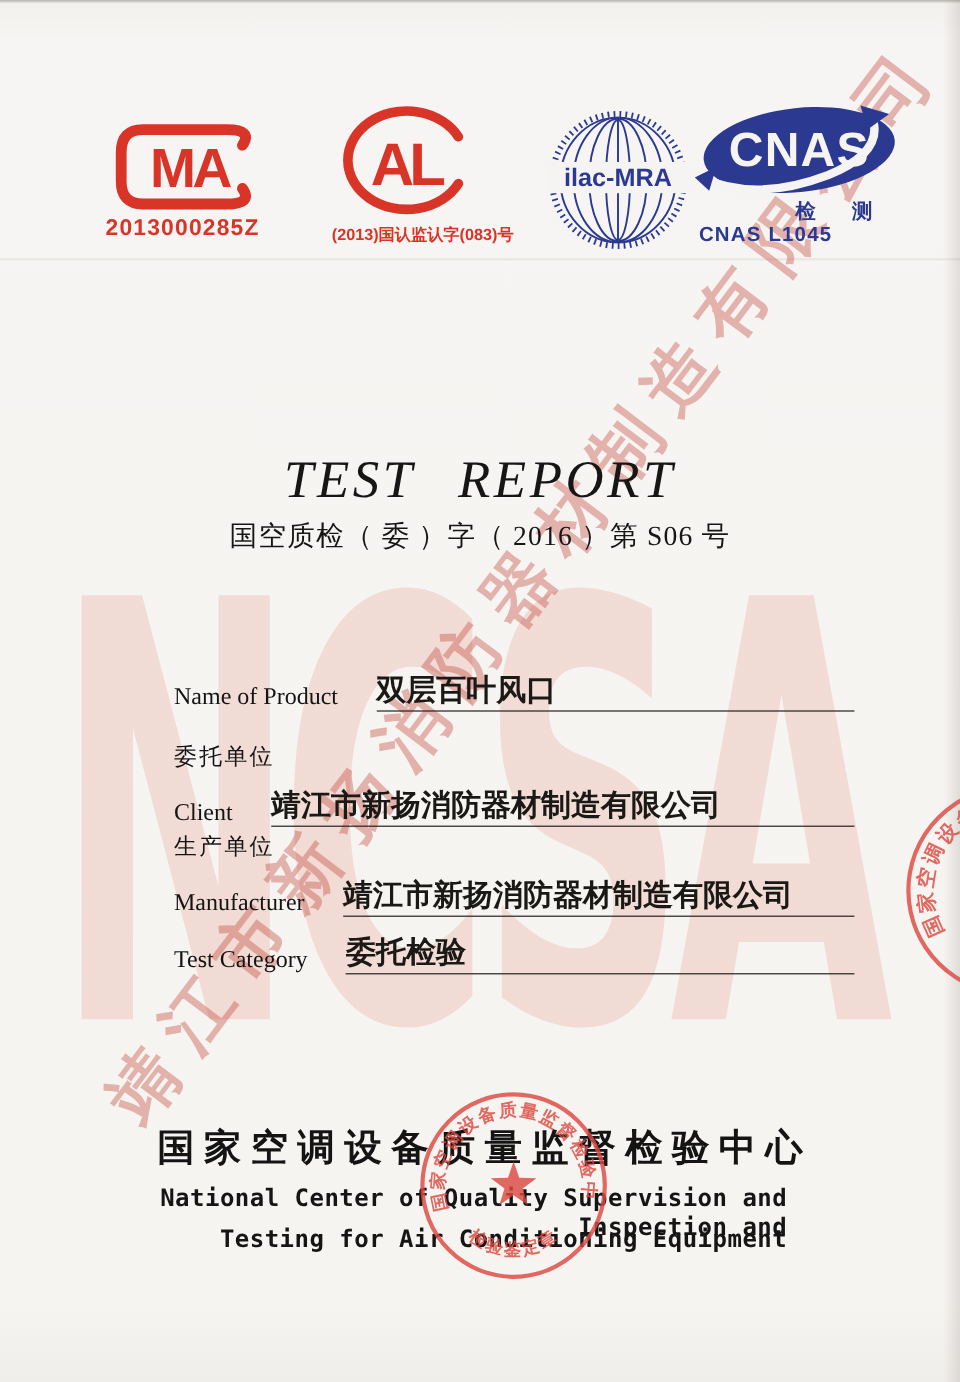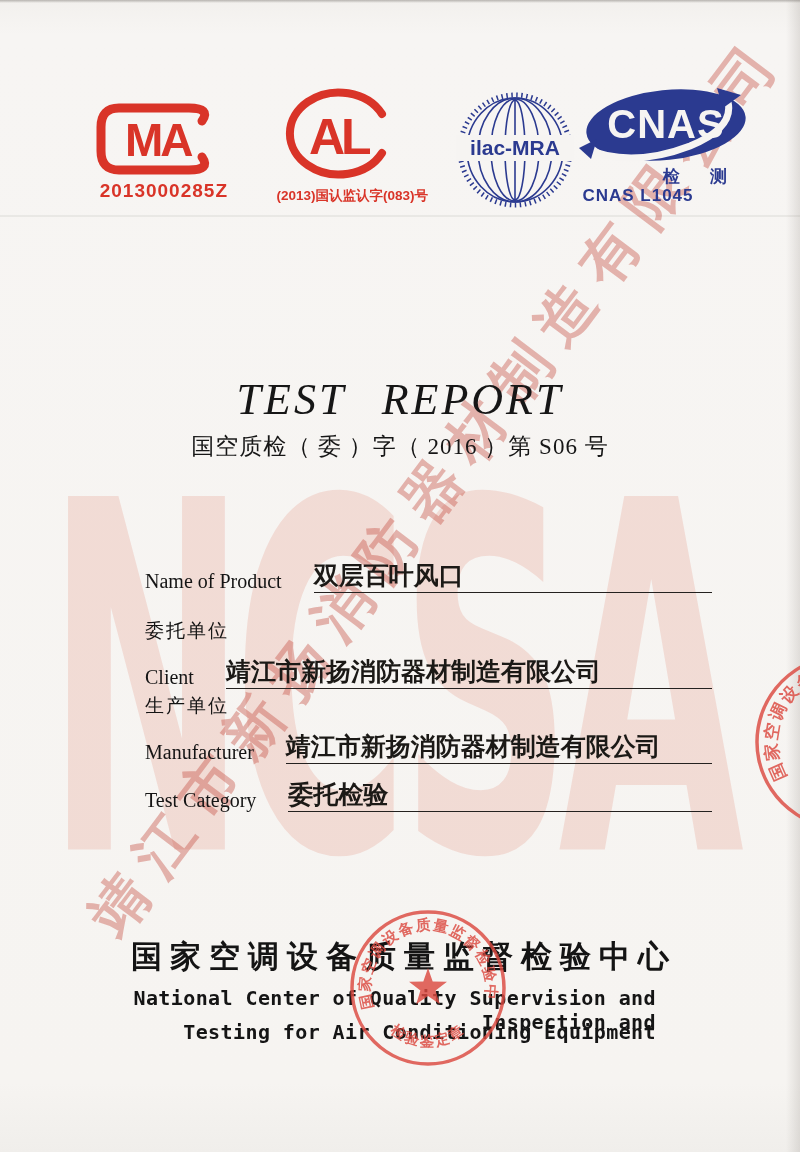--- a/index.html
+++ b/index.html
@@ -24,21 +24,21 @@
     position:absolute;left:72px;top:905px;z-index:2;
     font-size:58px;letter-spacing:16px;font-weight:600;white-space:nowrap;
     color:rgba(197,78,66,.40);
     transform:rotate(-53deg);transform-origin:0 0;
     font-family:"Liberation Serif", serif;
   }
 
   
   .logo{position:absolute;z-index:3;}
   .cma-svg{left:92px;top:96px;}
-  .cma-num{position:absolute;left:88px;top:180px;width:140px;text-align:right;z-index:3;
+  .cma-num{position:absolute;left:88px;top:180px;width:140px;text-align:left;z-index:3;
     font-family:"Liberation Sans", sans-serif;font-weight:700;font-size:19px;letter-spacing:1px;color:#d93428;}
   .cal-svg{left:281px;top:86px;}
   .cal-cap{position:absolute;left:250px;top:187px;width:178px;text-align:right;z-index:3;
     font-weight:700;font-size:13.5px;color:#d93428;font-family:"Liberation Sans", sans-serif;}
   .ilac-svg{left:455px;top:90px;}
   .cnas-svg{left:578px;top:85px;}
   .cnas-cn{position:absolute;left:600px;top:165px;width:140px;text-align:right;z-index:3;
     font-weight:700;font-size:17px;letter-spacing:13px;text-indent:13px;color:#2b3a90;}
   .cnas-code{position:absolute;left:552px;top:186px;width:172px;text-align:center;z-index:3;
     font-family:"Liberation Sans", sans-serif;font-weight:700;font-size:17px;letter-spacing:1px;color:#2b3a90;}

